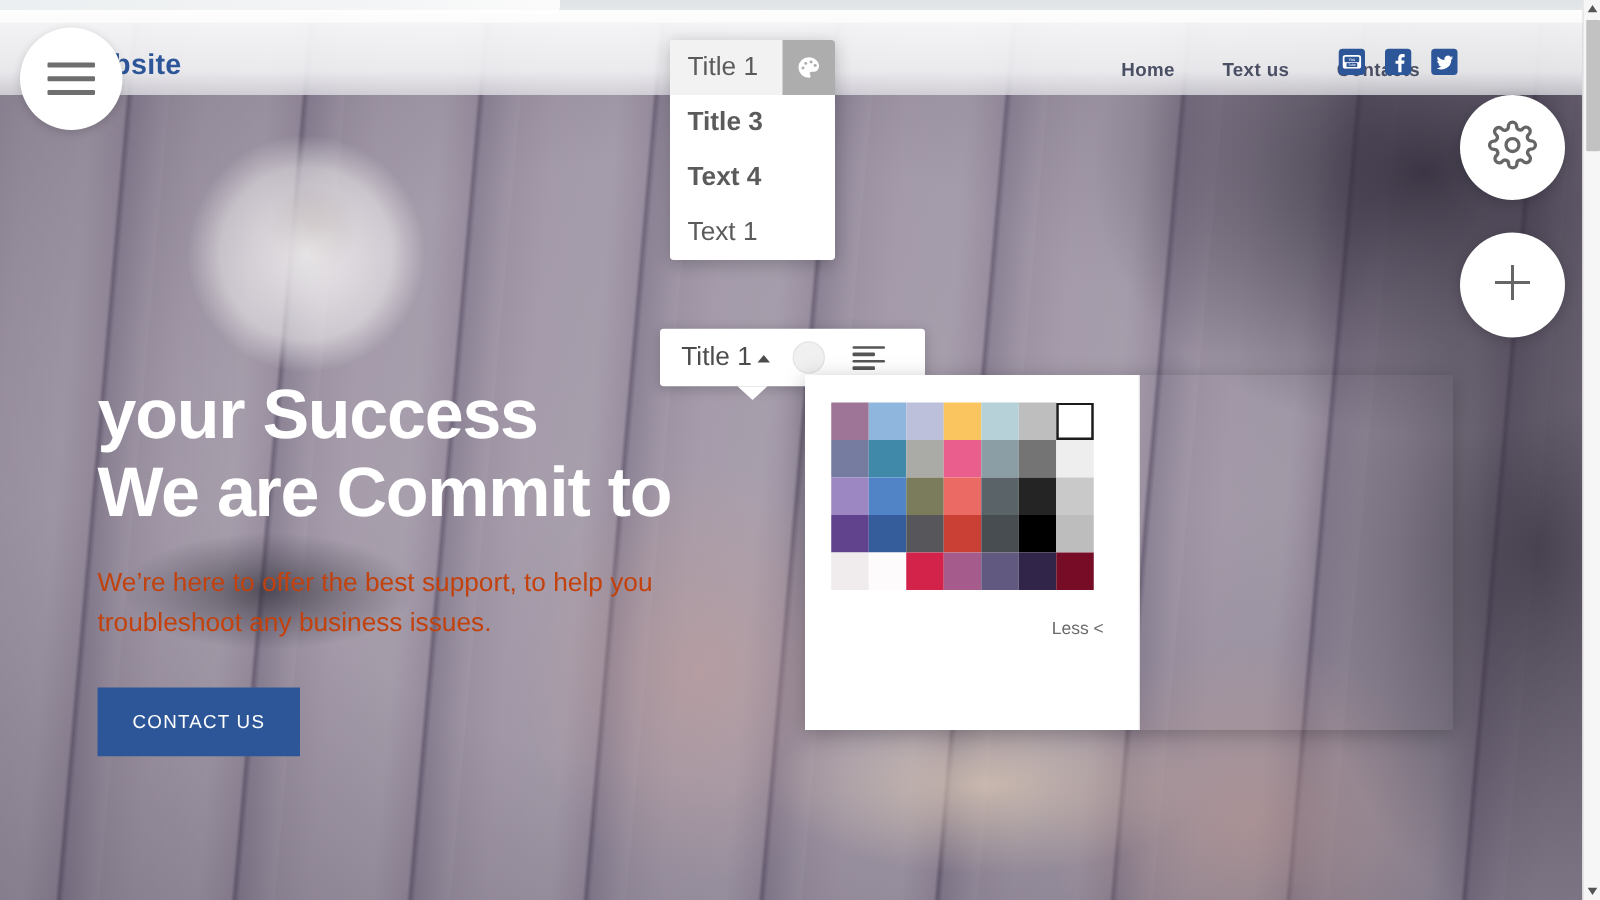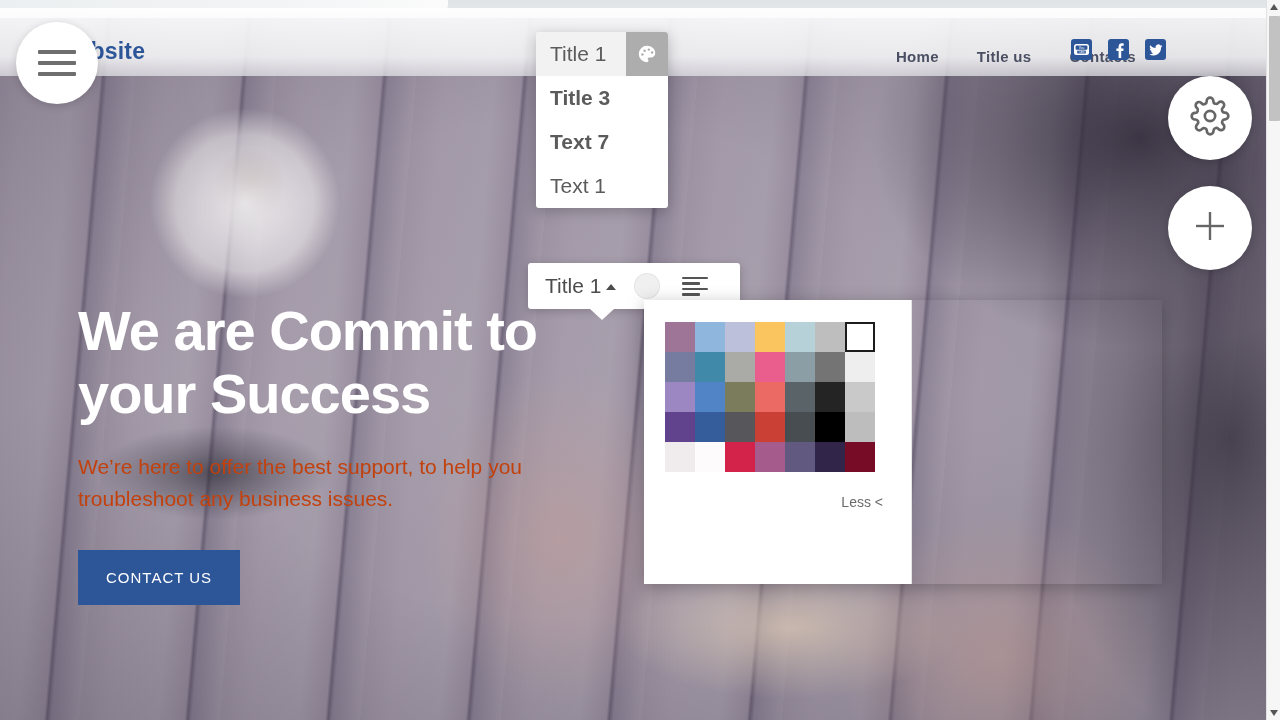--- a/index.html
+++ b/index.html
@@ -250,21 +250,21 @@
 
   <div class="top-strip">
     <div class="top-strip-left"></div>
   </div>
 
   <div class="site-header">
     <div class="brand" style="color: rgb(45, 86, 153);">Website</div>
 
     <div class="nav">
       <a>Home</a>
-      <a>Title us</a>
+      <a>Text us</a>
       <a>Contacts</a>
     </div>
 
     <div class="social">
       <span class="s-ico" style="background: rgb(45, 86, 153);">
         <svg width="15" height="11" viewBox="0 0 15 11">
             <rect x="0" y="0" width="15" height="11" rx="2.5" fill="#fff"></rect>
             <rect x="1.6" y="1.4" width="11.8" height="4.4" rx="1" fill="#2d5699"></rect>
             <text x="7.5" y="5" font-size="3.3" fill="#fff" text-anchor="middle" font-family="sans-serif">You</text>
             <rect x="3.2" y="6.4" width="8.6" height="3.2" rx=".7" fill="#2d5699"></rect>
@@ -302,22 +302,22 @@
     <span>
       <svg width="44" height="44" viewBox="0 0 44 44">
           <line x1="22" y1="8" x2="22" y2="36" stroke="#666" stroke-width="2.4"></line>
           <line x1="8" y1="22" x2="36" y2="22" stroke="#666" stroke-width="2.4"></line>
         </svg>
     </span>
   </div>
 
   <div class="hero-text">
     <div class="hero-h1">
+      <div>your Success</div>
       <div>We are Commit to</div>
-      <div>your Success</div>
     </div>
     <p class="hero-p">We’re here to offer the best support, to help you troubleshoot any business issues.</p>
     <button class="btn-contact" style="background: rgb(45, 86, 153);">CONTACT US</button>
   </div>
 
   <div class="type-dropdown">
     <div class="type-item active w300">
       <span class="lbl">Title 1</span>
       <span class="palette-chip">
         <svg width="22" height="22" viewBox="0 0 24 24" fill="#fff">
@@ -326,21 +326,21 @@
           <circle cx="9.4" cy="8.4" r="1.3" fill="#adadad"></circle>
           <circle cx="14" cy="7.2" r="1.3" fill="#adadad"></circle>
           <circle cx="17.6" cy="10.3" r="1.3" fill="#adadad"></circle>
         </svg>
       </span>
     </div>
     <div class="type-item w700">
       <span class="lbl">Title 3</span>
     </div>
     <div class="type-item w700">
-      <span class="lbl">Text 7</span>
+      <span class="lbl">Text 4</span>
     </div>
     <div class="type-item w300">
       <span class="lbl">Text 1</span>
     </div>
   </div>
 
   <div class="editor-toolbar">
     <div class="tb-type">
       <span>Title 1</span>
       <span class="caret-up"></span>

